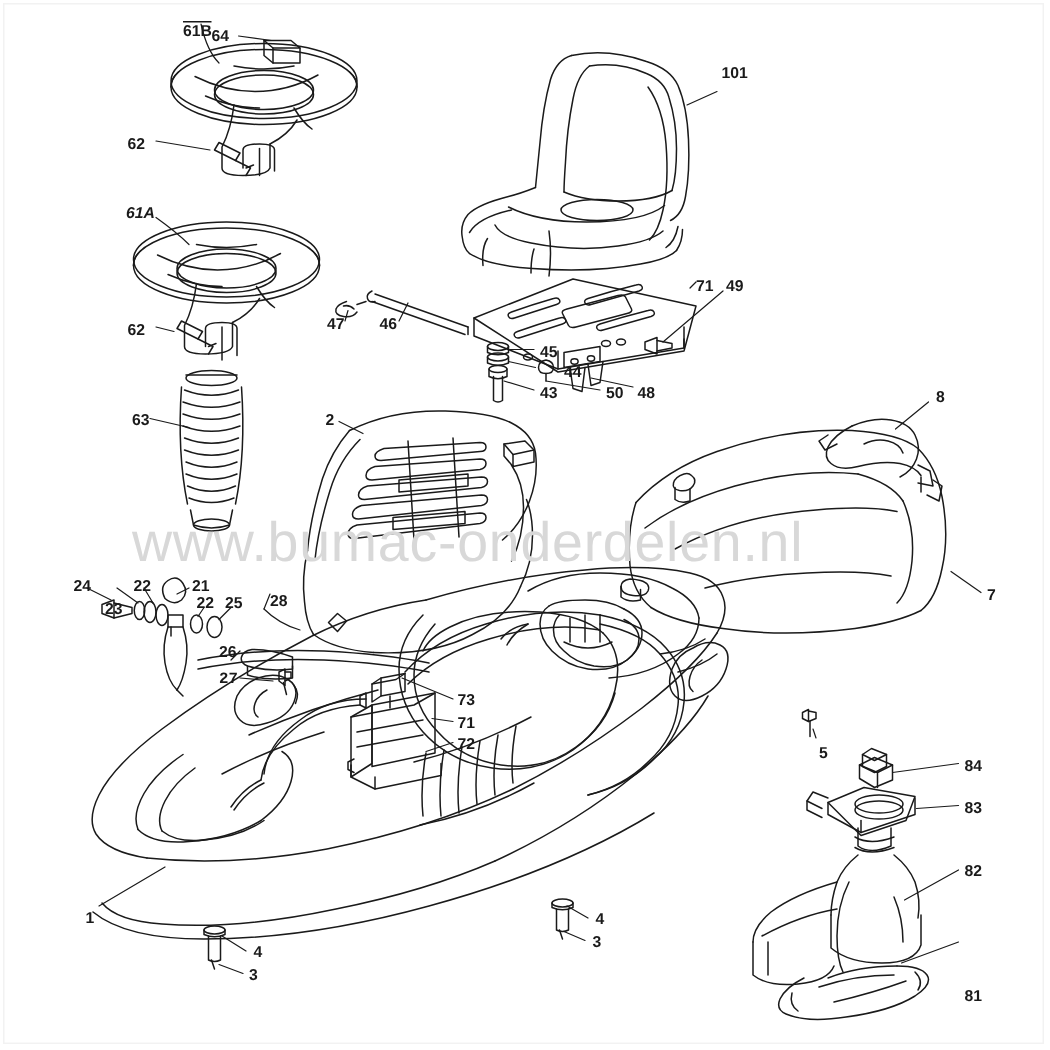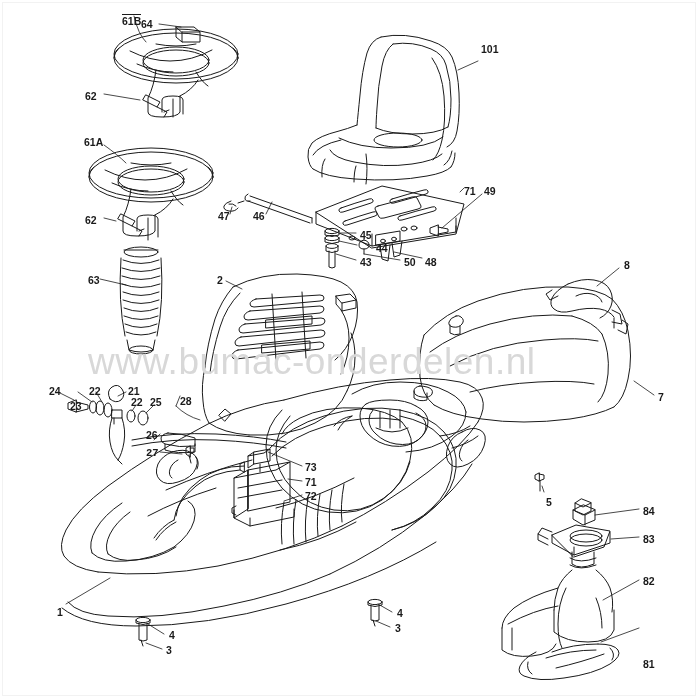--- a/index.html
+++ b/index.html
@@ -474,21 +474,21 @@
 
   <svg id="watermark" viewBox="0 0 700 700">
     <text class="wm-text" x="88" y="374">www.bumac-onderdelen.nl</text>
   </svg>
 
   <div id="labels">
       <div class="lbl u" style="left: 122px; top: 4px;">61B</div>
       <div class="lbl" style="left: 141px; top: 19px;">64</div>
       <div class="lbl" style="left: 85px; top: 91px;">62</div>
       <div class="lbl" style="left: 481px; top: 44px;">101</div>
-      <div class="lbl" style="left: 84px; top: 137px;">61A</div>
+      <div class="lbl" style="left: 84px; top: 137px; font-style: italic;">61A</div>
       <div class="lbl" style="left: 85px; top: 215px;">62</div>
       <div class="lbl" style="left: 88px; top: 275px;">63</div>
       <div class="lbl" style="left: 218px; top: 211px;">47</div>
       <div class="lbl" style="left: 253px; top: 211px;">46</div>
       <div class="lbl" style="left: 464px; top: 186px;">71</div>
       <div class="lbl" style="left: 484px; top: 186px; text-align: right;">49</div>
       <div class="lbl" style="left: 360px; top: 230px;">45</div>
       <div class="lbl" style="left: 360px; top: 243px; padding-left: 16px;">44</div>
       <div class="lbl" style="left: 360px; top: 257px;">43</div>
       <div class="lbl" style="left: 404px; top: 257px;">50</div>

